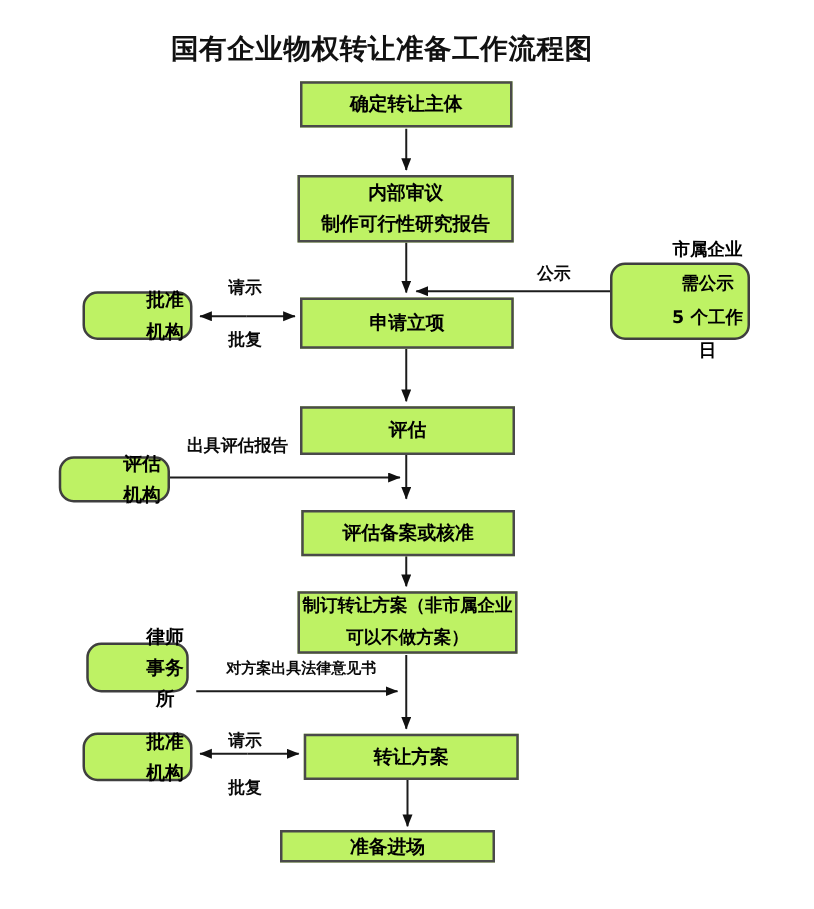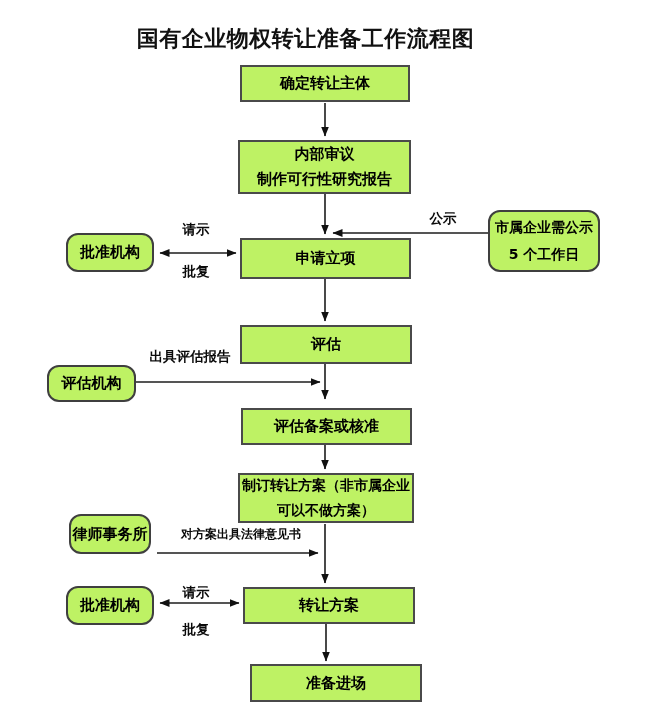--- a/index.html
+++ b/index.html
@@ -30,21 +30,21 @@
     align-items:center;
     justify-content:center;
     border:2px solid #4a4a4a;
     background:#bef264;
     font-weight:bold;
     font-size:15px;
     text-align:center;
     line-height:25px;
     box-sizing:border-box;
   }
-  .round{border-radius:12px;border-color:#3f3f3f;}
+  .round{border-radius:12px;border-color:#3f3f3f;padding-left:44px;}
   .small{font-size:14px;}
   .lbl{
     position:absolute;
     font-weight:bold;
     font-size:13.5px;
     color:#0a0a0a;
     text-align:center;
     white-space:nowrap;
   }
 </style>
@@ -100,21 +100,21 @@
 
   <div class="node small" style="left:238px;top:473px;width:176px;height:50px">
     <span>制订转让方案（非市属企业</span>
     <span>可以不做方案）</span>
   </div>
 
   <div class="node" style="left:243px;top:587px;width:172px;height:37px">
     <span>转让方案</span>
   </div>
 
-  <div class="node" style="left:250px;top:664px;width:172px;height:38px">
+  <div class="node" style="left:224px;top:664px;width:172px;height:26px">
     <span>准备进场</span>
   </div>
 
   <div class="node round" style="left:66px;top:233px;width:88px;height:39px">
     <span>批准机构</span>
   </div>
 
   <div class="node round small" style="left:488px;top:210px;width:112px;height:62px;line-height:27px">
     <span>市属企业需公示</span>
     <span>5 个工作日</span>

